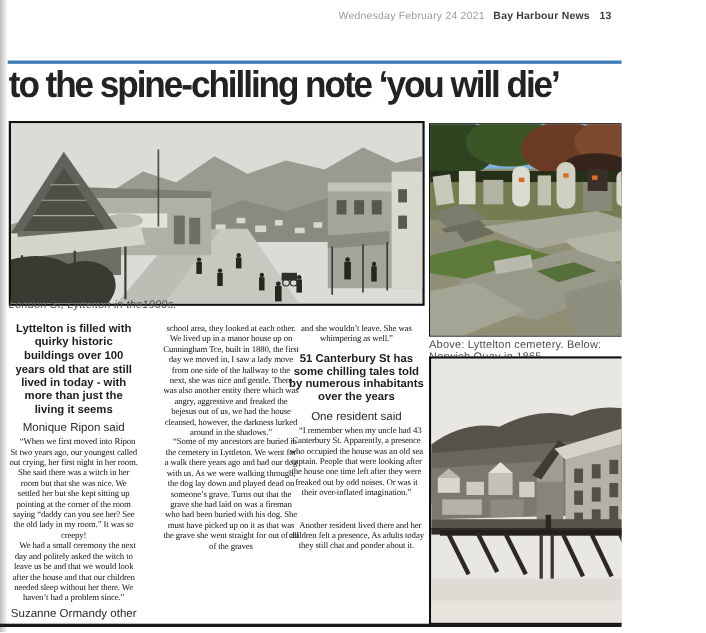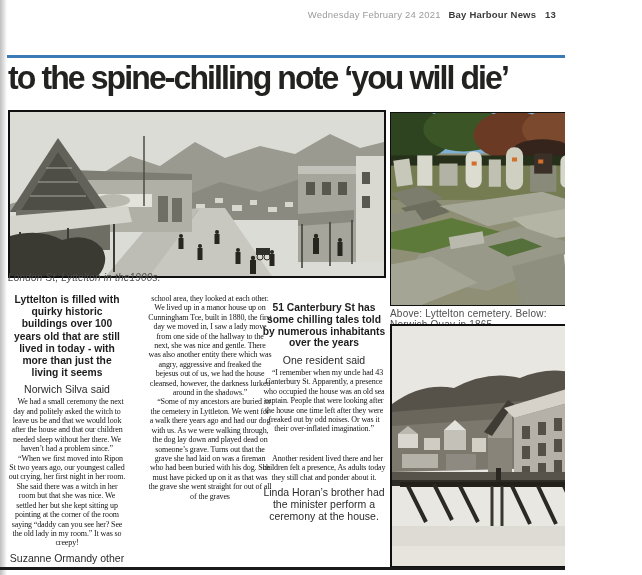--- a/index.html
+++ b/index.html
@@ -246,34 +246,34 @@
           <line x1="110" y1="160" x2="110" y2="214"></line>
       </g>
       <rect y="200" width="240" height="40" fill="#dddbd4"></rect>
       <rect y="220" width="240" height="20" fill="#e6e4dd"></rect>
       <rect x="104" y="142" width="5" height="14" fill="#2a2722"></rect>
     </svg>
   </figure>
 
   <div class="col col1">
     <p class="intro">Lyttelton is filled with quirky historic buildings over 100 years old that are still lived in today - with more than just the living it seems</p>
-    <h3 class="sub-light">Norwich Silva said</h3>
+    <h3 class="sub-light">Monique Ripon said</h3>
+    <p class="para ind">“When we first moved into Ripon St two years ago, our youngest called out crying, her first night in her room. She said there was a witch in her room but that she was nice. We settled her but she kept sitting up pointing at the corner of the room saying “daddy can you see her? See the old lady in my room.” It was so creepy!</p>
     <p class="para ind">We had a small ceremony the next day and politely asked the witch to leave us be and that we would look after the house and that our children needed sleep without her there. We haven’t had a problem since.”</p>
-    <p class="para ind">“When we first moved into Ripon St two years ago, our youngest called out crying, her first night in her room. She said there was a witch in her room but that she was nice. We settled her but she kept sitting up pointing at the corner of the room saying “daddy can you see her? See the old lady in my room.” It was so creepy!</p>
     <h3 class="sub-light">Suzanne Ormandy other</h3>
     <p class="para ind">“My daughter went to Lyttelton Main and saw a woman from another time sweeping the lower</p>
   </div>
 
   <div class="col col2">
     <p class="para">school area, they looked at each other. We lived up in a manor house up on Cunningham Tce, built in 1880, the first day we moved in, I saw a lady move from one side of the hallway to the next, she was nice and gentle. There was also another entity there which was angry, aggressive and freaked the bejesus out of us, we had the house cleansed, however, the darkness lurked around in the shadows.”</p>
     <p class="para ind">“Some of my ancestors are buried in the cemetery in Lyttleton. We went for a walk there years ago and had our dog with us. As we were walking through, the dog lay down and played dead on someone’s grave. Turns out that the grave she had laid on was a fireman who had been buried with his dog. She must have picked up on it as that was the grave she went straight for out of all of the graves</p>
   </div>
 
   <div class="col col3">
+    <p class="para">and she wouldn’t leave. She was whimpering as well.”</p>
     <h3 class="sub-bold">51 Canterbury St has some chilling tales told by numerous inhabitants over the years</h3>
     <h3 class="sub-light">One resident said</h3>
     <p class="para ind">“I remember when my uncle had 43 Canterbury St. Apparently, a presence who occupied the house was an old sea captain. People that were looking after the house one time left after they were freaked out by odd noises. Or was it their over-inflated imagination.”</p>
     <p class="para ind gap">Another resident lived there and her children felt a presence, As adults today they still chat and ponder about it.</p>
-    <h3 class="sub-light">Linda Horan’s brother had the minister perform a ceremony at the house.</h3>
   </div>
 
   <div class="bottom-rule"></div>
 </div>
 
 </body></html>

